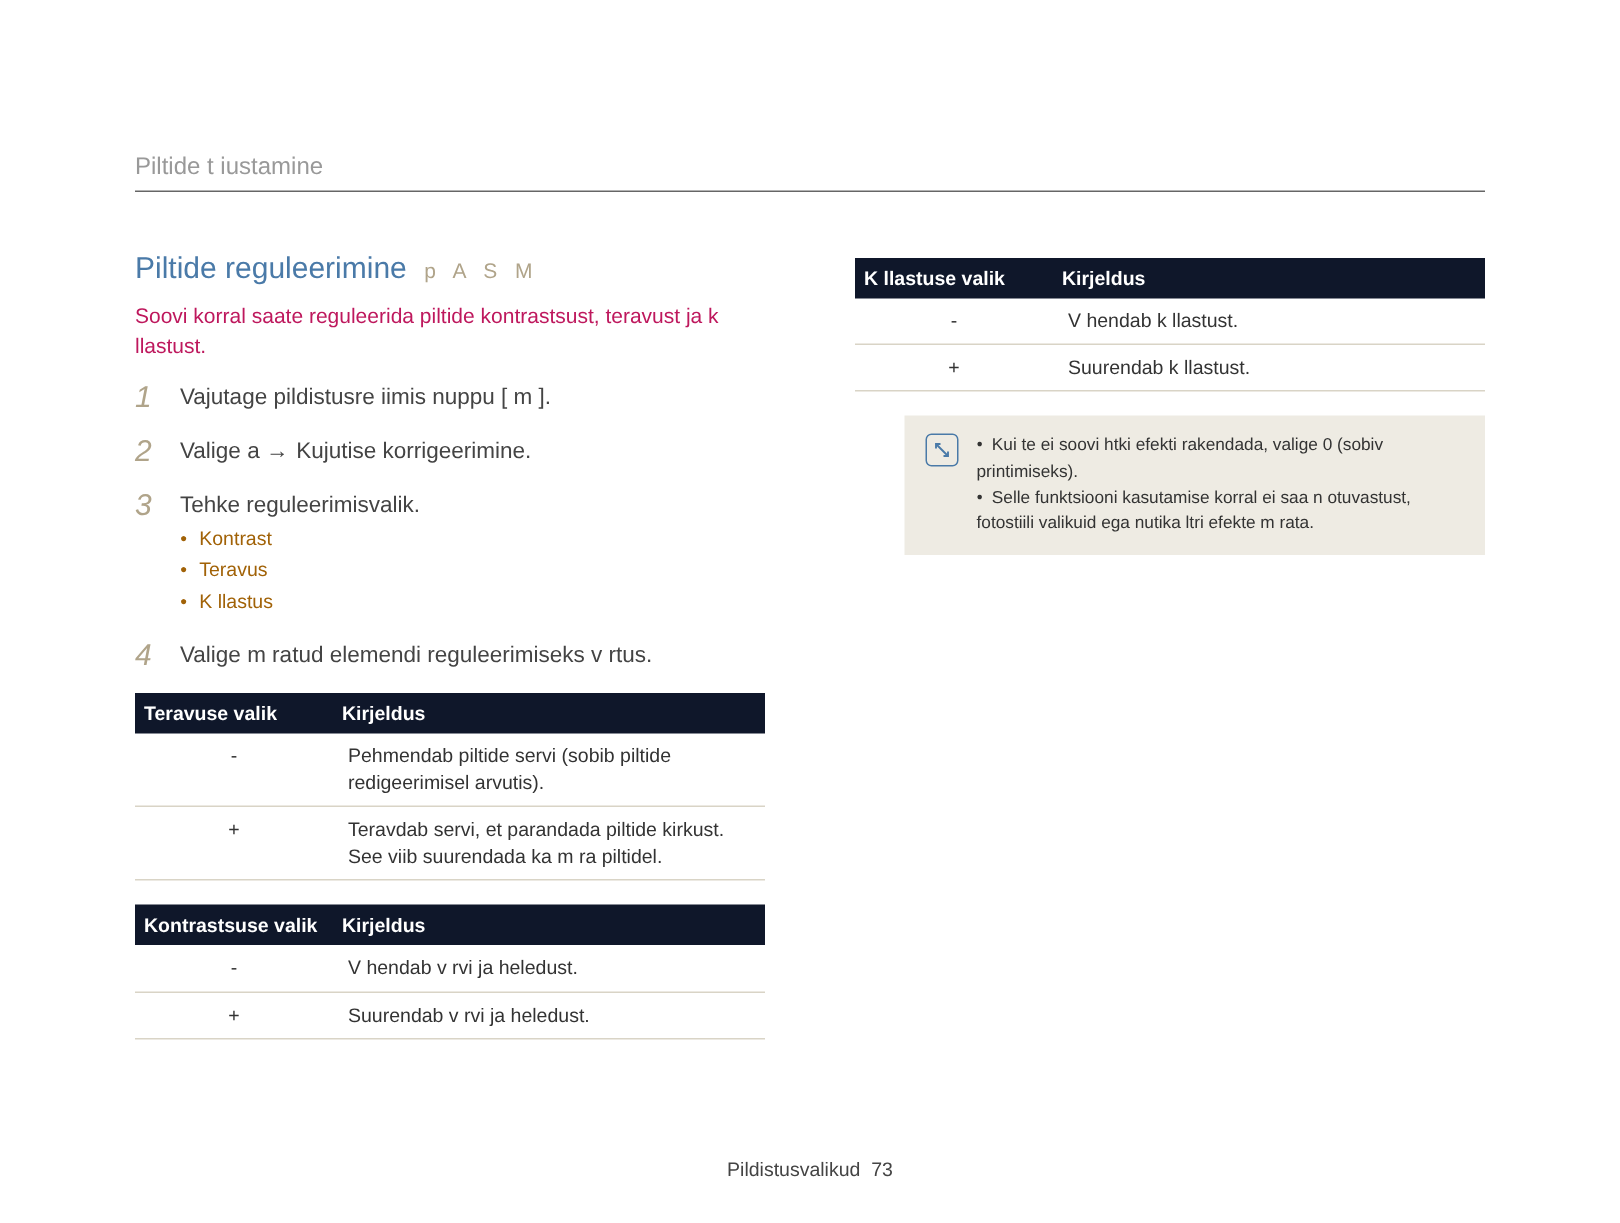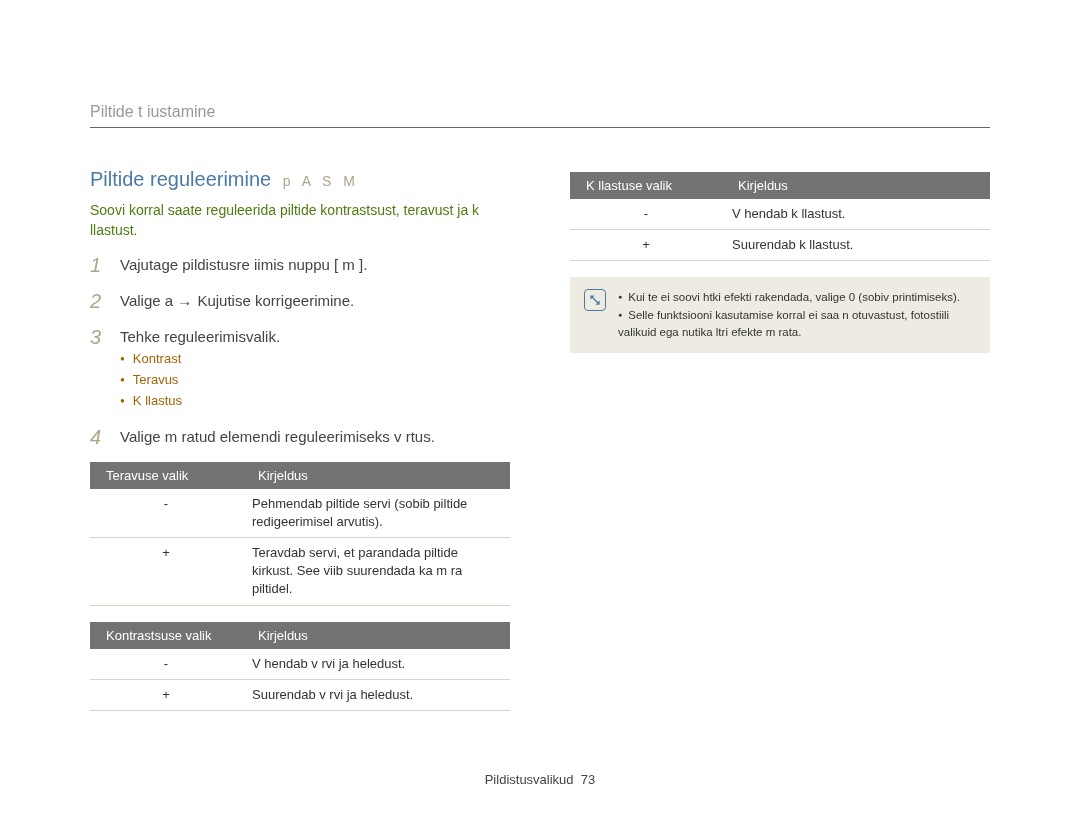--- a/index.html
+++ b/index.html
@@ -44,21 +44,21 @@
     color: #4a7aa8;
   }
   .h2 .modes {
     color: #b0a48a;
     font-size: 14px;
     letter-spacing: 4px;
     margin-left: 6px;
   }
   .intro {
     font-size: 14px;
-    color: #4d7c0f;
+    color: #be185d;
     line-height: 1.4;
     margin-bottom: 14px;
   }
   .steps {
     list-style: none;
     padding: 0;
     margin: 0;
   }
   .steps > li {
     display: flex;
@@ -100,45 +100,46 @@
     top: -2px;
   }
   table.opt {
     width: 100%;
     border-collapse: collapse;
     font-size: 13px;
     margin-top: 4px;
     margin-bottom: 16px;
   }
   table.opt th {
-    background: #737373;
+    background: #0f172a;
     color: #fff;
     text-align: left;
-    font-weight: normal;
-    padding: 6px 16px;
+    font-weight: bold;
+    padding: 6px 6px;
   }
   table.opt td {
     padding: 6px 10px;
     border-bottom: 1px solid #d9d4c6;
     vertical-align: top;
     line-height: 1.4;
   }
   table.opt td:first-child {
     text-align: center;
     width: 100px;
   }
   .note-box {
     display: flex;
     background: #eeebe3;
     padding: 12px 14px;
     margin-top: 16px;
     gap: 12px;
     font-size: 11.5px;
     line-height: 1.5;
     color: #333;
+    margin-left: 33px;
   }
   .note-icon {
     width: 20px;
     height: 20px;
     border: 1.5px solid #4a7aa8;
     border-radius: 4px;
     color: #4a7aa8;
     font-size: 12px;
     display: flex;
     align-items: center;

